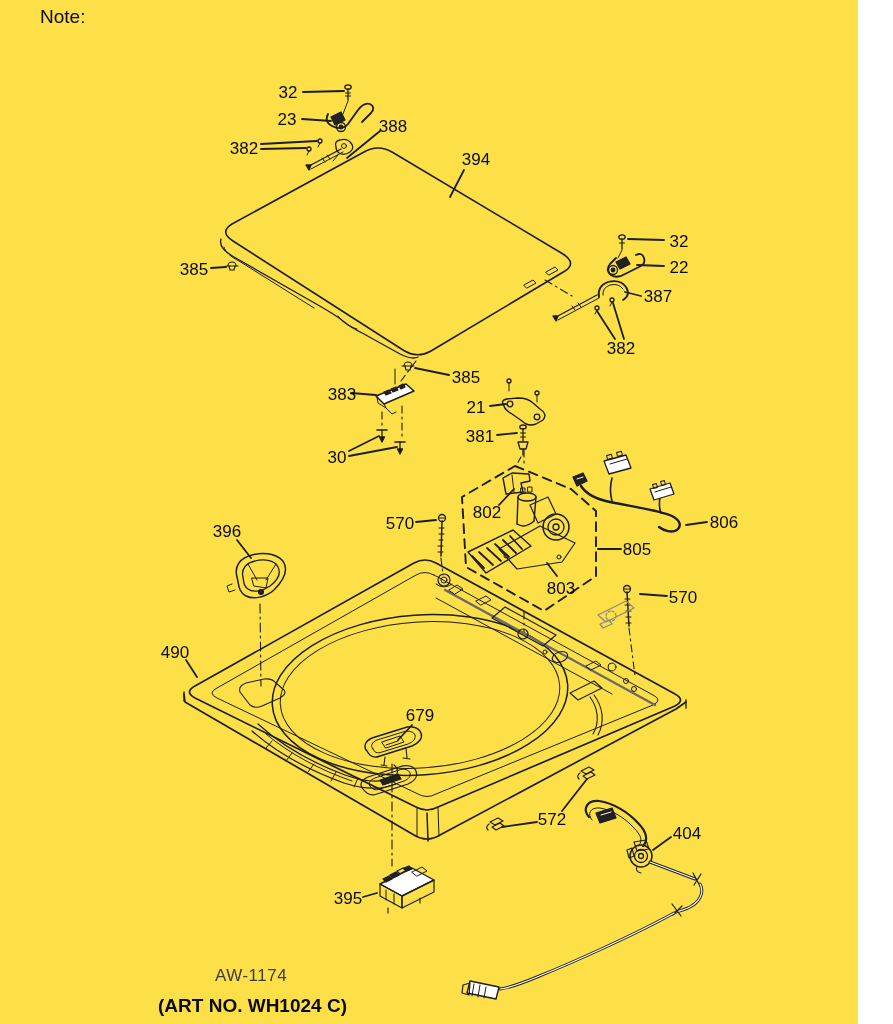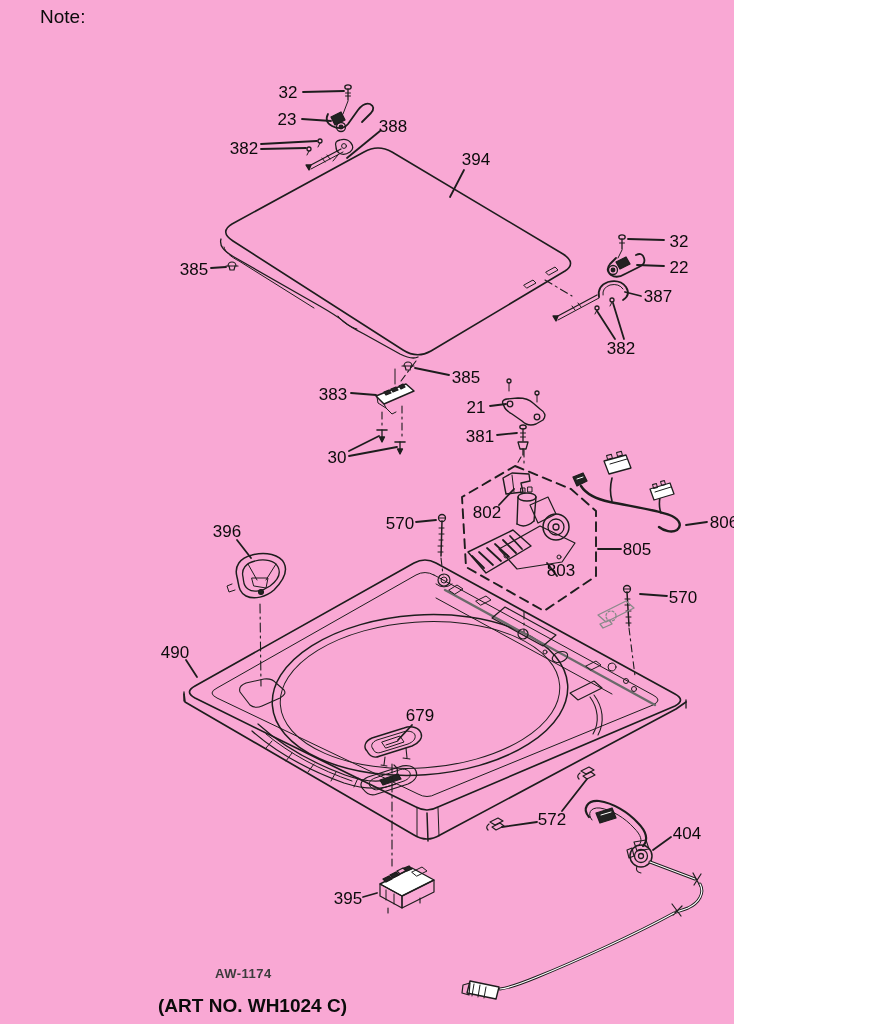--- a/index.html
+++ b/index.html
@@ -1,22 +1,22 @@
 <!DOCTYPE html>
 <html><head>
 <meta charset="utf-8">
 <style>
   html,body{margin:0;padding:0;background:#ffffff;}
-  .canvas{position:relative;width:734px;height:1024px;background:#f9a8d4;overflow:hidden;
+  .canvas{position:relative;width:858px;height:1024px;background:#fde047;overflow:hidden;
           font-family:"Liberation Sans", sans-serif;color:#111;}
   .canvas svg{position:absolute;left:0;top:0;}
   .note{position:absolute;left:40px;top:5px;font-size:19px;line-height:23px;color:#0b0b0b;}
   .plabel{position:absolute;transform:translate(-50%,-50%);font-weight:normal;font-size:17px;
           color:#0b0b0b;white-space:nowrap;line-height:1;}
-  .aw{position:absolute;left:215px;top:966px;font-size:13px;color:#3c3c3c;letter-spacing:.5px;font-weight:bold;}
+  .aw{position:absolute;left:215px;top:966px;font-size:17px;color:#3c3c3c;letter-spacing:.5px;}
   .art{position:absolute;left:158px;top:995px;font-size:19px;font-weight:bold;color:#0b0b0b;}
 </style>
 </head>
 <body>
 
 <div class="canvas">
 
   <svg width="893" height="1024" viewBox="0 0 893 1024">
     <g fill="none" stroke="#1d1d1d" stroke-width="1.3" stroke-linecap="round" stroke-linejoin="round">
 
@@ -363,29 +363,29 @@
   <div class="plabel" style="left:287px;top:119px">23</div>
   <div class="plabel" style="left:393px;top:126px">388</div>
   <div class="plabel" style="left:244px;top:148px">382</div>
   <div class="plabel" style="left:476px;top:159px">394</div>
   <div class="plabel" style="left:679px;top:241px">32</div>
   <div class="plabel" style="left:679px;top:267px">22</div>
   <div class="plabel" style="left:658px;top:296px">387</div>
   <div class="plabel" style="left:621px;top:348px">382</div>
   <div class="plabel" style="left:194px;top:269px">385</div>
   <div class="plabel" style="left:466px;top:377px">385</div>
-  <div class="plabel" style="left:333px;top:394px">383</div>
+  <div class="plabel" style="left:342px;top:394px">383</div>
   <div class="plabel" style="left:337px;top:457px">30</div>
   <div class="plabel" style="left:476px;top:407px">21</div>
   <div class="plabel" style="left:480px;top:436px">381</div>
   <div class="plabel" style="left:487px;top:512px">802</div>
   <div class="plabel" style="left:400px;top:523px">570</div>
   <div class="plabel" style="left:724px;top:522px">806</div>
   <div class="plabel" style="left:637px;top:549px">805</div>
-  <div class="plabel" style="left:561px;top:570px">803</div>
+  <div class="plabel" style="left:561px;top:588px">803</div>
   <div class="plabel" style="left:683px;top:597px">570</div>
   <div class="plabel" style="left:227px;top:531px">396</div>
   <div class="plabel" style="left:175px;top:652px">490</div>
   <div class="plabel" style="left:420px;top:715px">679</div>
   <div class="plabel" style="left:552px;top:819px">572</div>
   <div class="plabel" style="left:687px;top:833px">404</div>
   <div class="plabel" style="left:348px;top:898px">395</div>
 
   <div class="aw">AW-1174</div>
   <div class="art">(ART NO. WH1024 C)</div>

